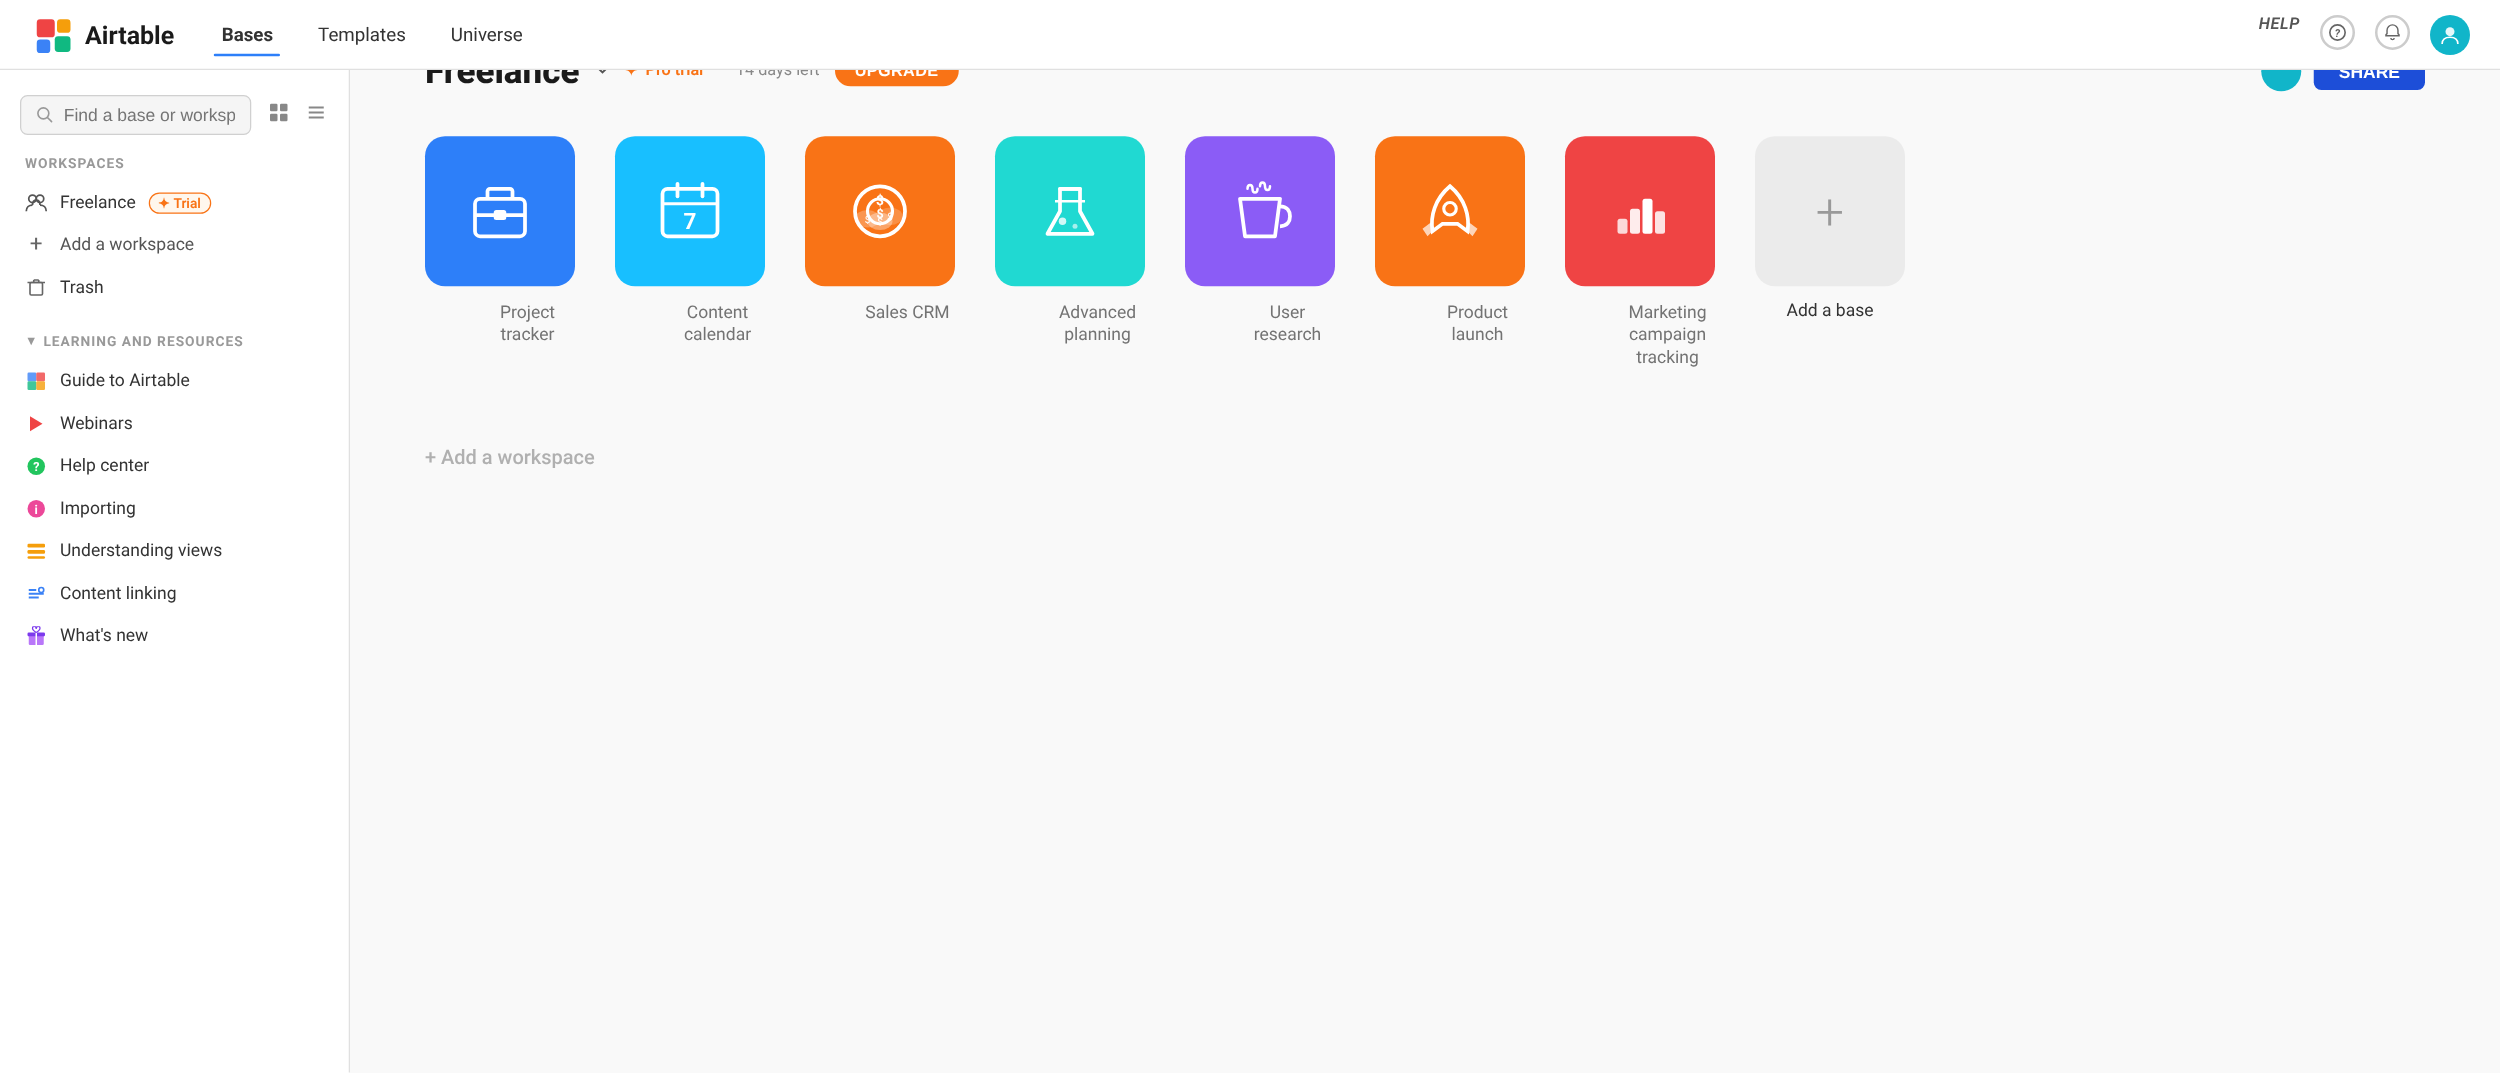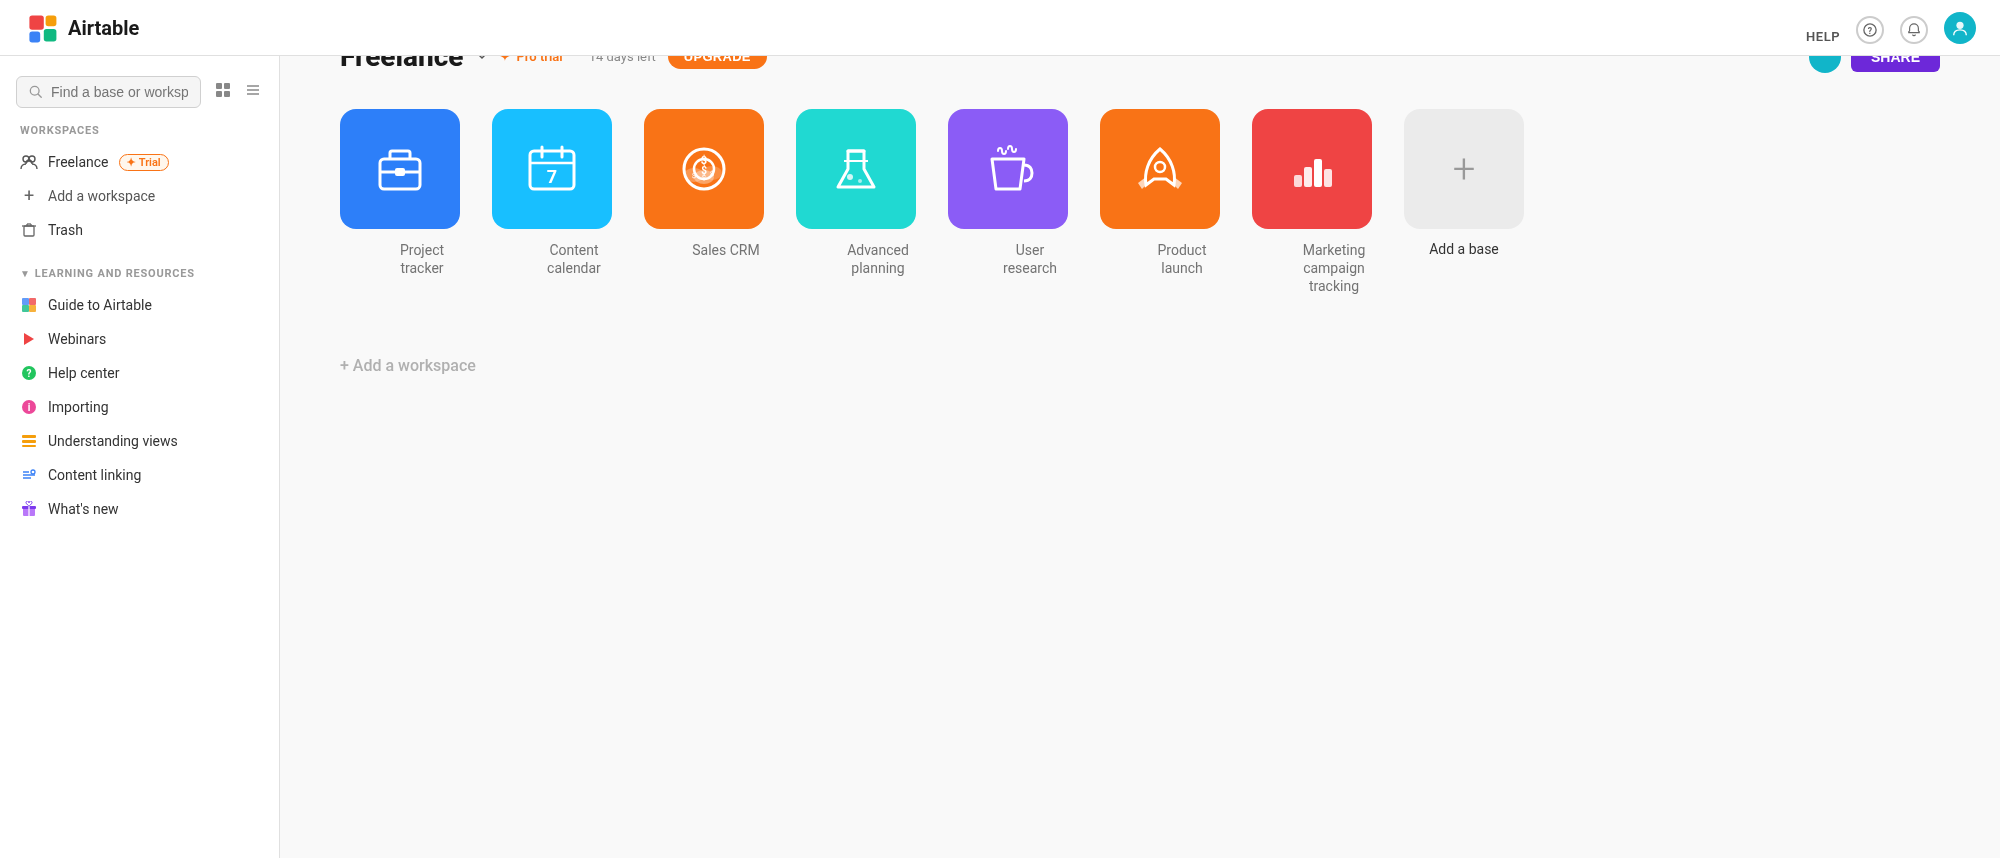--- a/index.html
+++ b/index.html
@@ -17,21 +17,21 @@
     .nav-links { display: flex; gap: 8px; align-items: center; }
     .nav-link {
       padding: 6px 14px; font-size: 15px; color: #333; cursor: pointer;
       border-radius: 4px; text-decoration: none; position: relative;
     }
     .nav-link.active { font-weight: 700; }
     .nav-link.active::after {
       content: ''; position: absolute; bottom: -2px; left: 8px; right: 8px;
       height: 2px; background: #2d7ff9; border-radius: 2px;
     }
-    .nav-right { margin-left: auto; display: flex; align-items: flex-end; gap: 16px; }
+    .nav-right { margin-left: auto; display: flex; align-items: flex-start; gap: 16px; font-style: italic; }
     .nav-help { font-size: 13px; font-weight: 600; color: #555; text-transform: uppercase; letter-spacing: 0.5px; }
     .nav-icon-btn {
       width: 28px; height: 28px; border-radius: 50%; border: 2px solid #ccc;
       display: flex; align-items: center; justify-content: center; cursor: pointer;
       font-size: 14px; color: #666; background: #fff;
     }
     .avatar-btn {
       width: 32px; height: 32px; border-radius: 50%; background: #11b5c9;
       display: flex; align-items: center; justify-content: center; cursor: pointer;
     }
@@ -88,21 +88,21 @@
     .pro-text { font-weight: 600; color: #f97316; }
     .days-left { color: #888; margin-left: 20px; }
     .upgrade-btn {
       background: #f97316; color: #fff; border: none; border-radius: 20px;
       padding: 5px 16px; font-size: 13px; font-weight: 700; cursor: pointer;
       letter-spacing: 0.3px;
     }
     .share-area { margin-left: auto; display: flex; align-items: center; gap: 10px; }
     .share-avatar { width: 32px; height: 32px; border-radius: 50%; background: #11b5c9; }
     .share-btn {
-      background: #6d28d9; color: #fff; border: none; border-radius: 6px;
+      background: #1d4ed8; color: #fff; border: none; border-radius: 6px;
       padding: 7px 20px; font-size: 14px; font-weight: 700; cursor: pointer;
     }
 
     
     .bases-grid { display: flex; flex-wrap: wrap; gap: 32px; margin-bottom: 40px; }
     .base-item {
       display: flex; flex-direction: column; align-items: center; gap: 12px;
       cursor: pointer; width: 120px;
     }
     .base-icon {
@@ -144,20 +144,25 @@
 
       <rect x="6" y="6" width="16" height="16" rx="3" fill="#ef4444"></rect>
 
       <rect x="24" y="6" width="12" height="12" rx="3" fill="#f59e0b"></rect>
 
       <rect x="6" y="24" width="12" height="12" rx="3" fill="#3b82f6"></rect>
 
       <rect x="22" y="21" width="14" height="14" rx="3" fill="#10b981"></rect>
     </svg>
     <span class="logo-text">Airtable</span>
+  </div>
+  <div class="nav-links">
+    <a class="nav-link active">Bases</a>
+    <a class="nav-link">Templates</a>
+    <a class="nav-link">Universe</a>
   </div>
   <div class="nav-right">
     <span class="nav-help">Help</span>
     <div class="nav-icon-btn">
       <svg width="14" height="14" viewBox="0 0 16 16" fill="none">
         <circle cx="8" cy="8" r="7" stroke="#666" stroke-width="1.5"></circle>
         <text x="8" y="12" text-anchor="middle" font-size="10" fill="#666" font-weight="bold">?</text>
       </svg>
     </div>
     <div class="nav-icon-btn">

